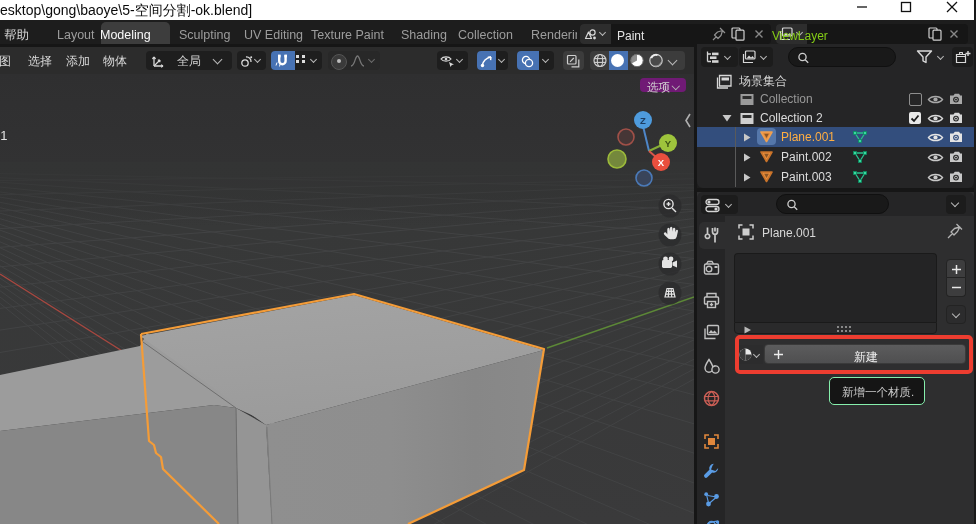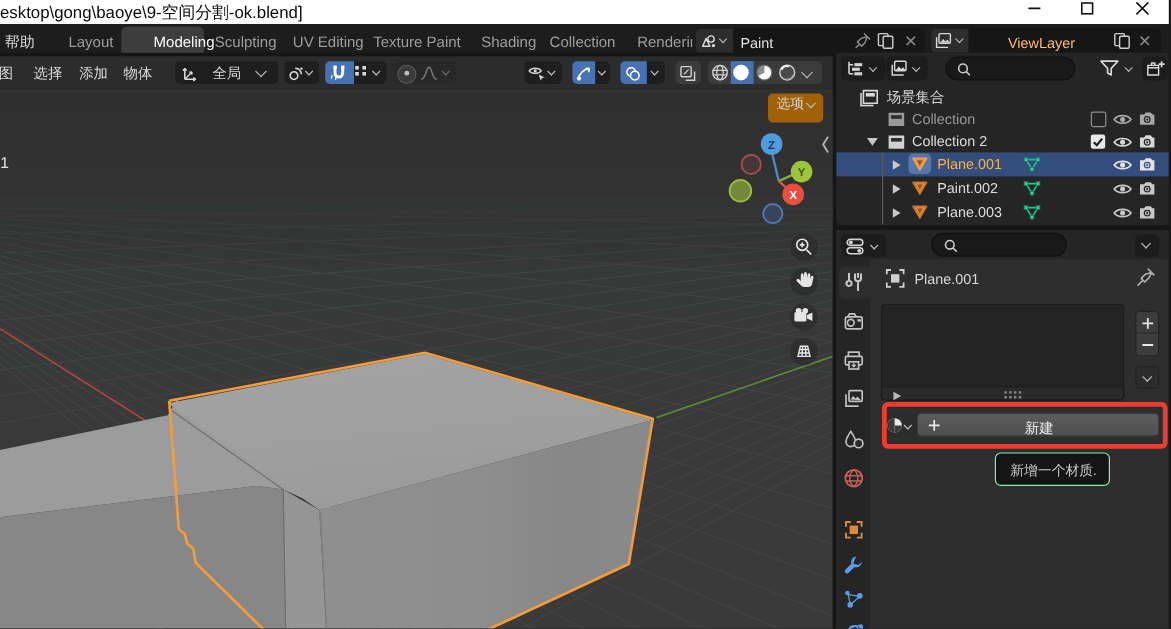--- a/index.html
+++ b/index.html
@@ -29,34 +29,34 @@
   .olrow .txt{position:absolute;top:4px;font-size:12px;}
   #vdivider{left:694px;top:44px;width:3px;height:480px;background:#161616;}
   #rightedge{left:974px;top:0px;width:2px;height:524px;background:#191919;}
   #hdivider{left:697px;top:188px;width:277px;height:4px;background:#161616;}
   #topdivider{left:0;top:44px;width:976px;height:3px;background:#161616;}
 </style>
 </head>
 <body>
 
 <div id="titlebar" class="abs">
-  <div id="titletext" class="abs">esktop\gong\baoye\9-空间分割-ok.blend]</div>
+  <div id="titletext" class="abs">esktop\gong\baoye\5-空间分割-ok.blend]</div>
   <svg class="abs" style="left:852px;top:0" width="110" height="16" viewBox="0 0 110 16">
     <line x1="5" y1="7" x2="15" y2="7" stroke="#111" stroke-width="1.3"></line>
     <rect x="49.5" y="2.5" width="9" height="9" fill="none" stroke="#111" stroke-width="1.3"></rect>
     <line x1="95" y1="2" x2="105" y2="12" stroke="#111" stroke-width="1.3"></line>
     <line x1="105" y1="2" x2="95" y2="12" stroke="#111" stroke-width="1.3"></line>
   </svg>
 </div>
 
 <div id="topbar" class="abs">
   <div class="wstab" style="left:4px;color:#d8d8d8;">帮助</div>
   <div class="wstab" style="left:57px;">Layout</div>
   <div class="abs" style="left:101px;top:2px;width:69px;height:25px;background:#3d3d3d;border-radius:5px 5px 0 0;"></div>
-  <div class="wstab" style="left:128px;color:#fafafa;">Modeling</div>
+  <div class="wstab" style="left:100px;color:#fafafa;">Modeling</div>
   <div class="wstab" style="left:179px;">Sculpting</div>
   <div class="wstab" style="left:244px;">UV Editing</div>
   <div class="wstab" style="left:311px;">Texture Paint</div>
   <div class="wstab" style="left:401px;text-align:right;">Shading</div>
   <div class="wstab" style="left:458px;">Collection</div>
   <div class="wstab" style="left:531px;width:46px;overflow:hidden;">Rendering</div>
 
   <div class="abs" style="left:580px;top:4px;width:191px;height:20px;background:#161616;border-radius:4px;"></div>
   <div class="abs" style="left:580px;top:4px;width:31px;height:20px;background:#2d2d2d;border-radius:4px 0 0 4px;">
     <svg class="abs" style="left:4px;top:4px" width="13" height="13" viewBox="0 0 13 13">
@@ -80,21 +80,21 @@
 
   <div class="abs" style="left:776px;top:4px;width:192px;height:20px;background:#161616;border-radius:4px;"></div>
   <div class="abs" style="left:776px;top:4px;width:31px;height:20px;background:#2d2d2d;border-radius:4px 0 0 4px;">
     <svg class="abs" style="left:3px;top:3px" width="14" height="14" viewBox="0 0 14 14">
       <rect x="3.5" y="1" width="9.5" height="8" rx="1" fill="none" stroke="#d8d8d8" stroke-width="1.2"></rect>
       <path d="M1.5 4 L1.5 12.5 L11 12.5" fill="none" stroke="#d8d8d8" stroke-width="1.2"></path>
       <path d="M4.5 8.5 L7 5.5 L9 7.5 L10.5 6 L12.5 8.5 Z" fill="#d8d8d8"></path>
     </svg>
     <span class="chev abs" style="left:21px;top:6px;width:4px;height:4px;"></span>
   </div>
-  <div class="abs txt" style="left:840px;top:10px;color:#fdba74;">ViewLayer</div>
+  <div class="abs txt" style="left:772px;top:10px;color:#84cc16;">ViewLayer</div>
   <svg class="abs" style="left:928px;top:7px" width="15" height="14" viewBox="0 0 15 14">
     <rect x="1" y="1" width="8" height="10" rx="1" fill="#161616" stroke="#cfcfcf" stroke-width="1.2"></rect>
     <rect x="5" y="3.2" width="8" height="10" rx="1" fill="#161616" stroke="#cfcfcf" stroke-width="1.2"></rect>
   </svg>
   <svg class="abs" style="left:948px;top:8px" width="12" height="12" viewBox="0 0 12 12">
     <path d="M2.5 2.5 L9.5 9.5 M9.5 2.5 L2.5 9.5" stroke="#888" stroke-width="1.4"></path>
   </svg>
 </div>
 <div id="topdivider" class="abs"></div>
 
@@ -344,21 +344,21 @@
   <g stroke="#e4e4e4" stroke-width="1.2" fill="none">
     <path d="M665 223 L667 214.5 L673 214.5 L675 223 Z"></path>
     <path d="M668.9 214.5 L668.3 223 M671.1 214.5 L671.7 223 M666.2 217.3 L673.8 217.3 M665.6 220.2 L674.4 220.2"></path>
   </g>
 
   <path d="M690 40 L686 46.5 L690 53" stroke="#b0b0b0" stroke-width="1.6" fill="none"></path>
 
 </svg>
 <div class="abs" style="left:-7px;top:54px;font-size:13px;color:#e2e2e2;">01</div>
 
-<div class="abs" style="left:640px;top:4px;width:46px;height:24px;background:#a16207;border-radius:4px;">
+<div class="abs" style="left:640px;top:4px;width:46px;height:14px;background:#701a75;border-radius:4px;">
   <div class="abs txt" style="left:7px;top:4px;font-size:11.5px;">选项</div>
   <span class="chev abs" style="left:33px;top:5px;width:4.5px;height:4.5px;"></span>
 </div>
 </div>
 
 <div id="vdivider" class="abs"></div>
 <div id="outliner" class="abs">
 
   <div class="abs" style="left:4px;top:3px;width:37px;height:20px;background:#1c1c1c;border-radius:4px;">
     <svg class="abs" style="left:4px;top:3px" width="15" height="15" viewBox="0 0 15 15">
@@ -497,21 +497,21 @@
     </svg>
   </div>
   <div class="olrow" style="top:123px;">
     <svg class="abs" style="left:46px;top:6px" width="8" height="9" viewBox="0 0 8 9">
         <path d="M1 0.5 L7.5 4.5 L1 8.5 Z" fill="#c8c8c8"></path>
       </svg>
     <svg class="abs" style="left:62px;top:2px" width="15" height="15" viewBox="0 0 15 15">
       <path d="M2 3 L13 3 L7.5 12.5 Z" fill="#e88e3c" stroke="#c9732a" stroke-width="1.6" stroke-linejoin="round"></path>
       <path d="M5.2 4.8 L9.8 4.8 L7.5 9 Z" fill="#8a5526"></path>
     </svg>
-    <div class="txt" style="left:84px;color:#dcdcdc;">Plane.003</div>
+    <div class="txt" style="left:84px;color:#dcdcdc;">Paint.003</div>
     <svg class="abs" style="left:155px;top:2px" width="16" height="16" viewBox="0 0 16 16">
       <path d="M3 4 L13 4 L8 12 Z" fill="none" stroke="#2bbf8f" stroke-width="1.3"></path>
       <rect x="1.5" y="2.5" width="3" height="3" fill="#37d89f" stroke="#0c8a60" stroke-width="0.8"></rect>
       <rect x="11.5" y="2.5" width="3" height="3" fill="#37d89f" stroke="#0c8a60" stroke-width="0.8"></rect>
       <rect x="6.5" y="10.5" width="3" height="3" fill="#37d89f" stroke="#0c8a60" stroke-width="0.8"></rect>
     </svg>
     <svg class="abs" style="left:230px;top:4px" width="17" height="13" viewBox="0 0 17 13">
       <path d="M1.5 6.5 C 4.5 2.4 12.5 2.4 15.5 6.5 C 12.5 10.6 4.5 10.6 1.5 6.5 Z" fill="none" stroke="#c8c8c8" stroke-width="1.4"></path>
       <circle cx="8.5" cy="6.5" r="2.1" fill="#c8c8c8"></circle>
     </svg>

